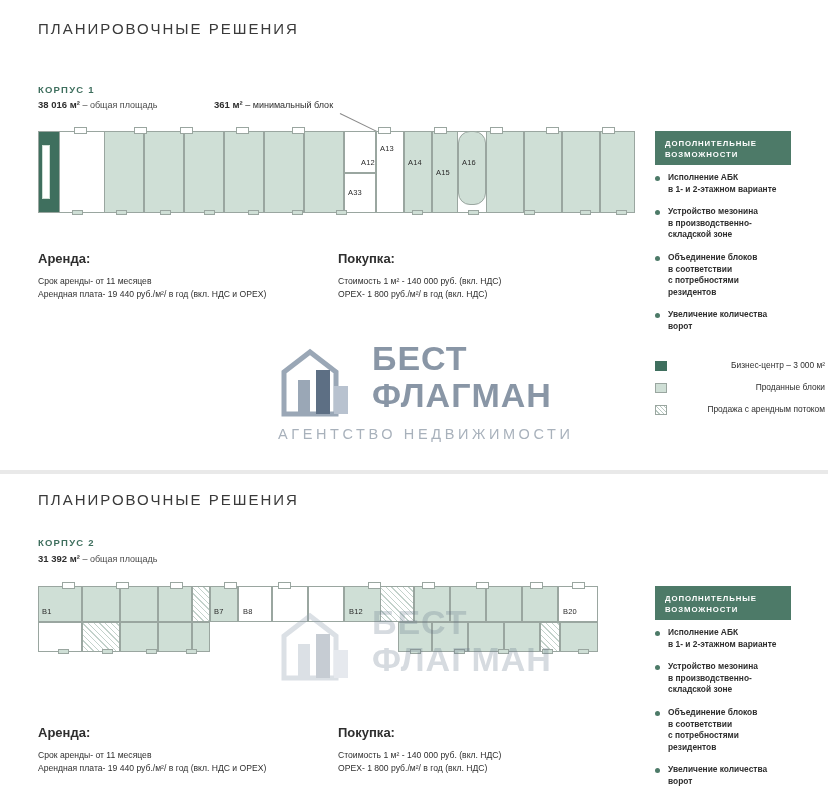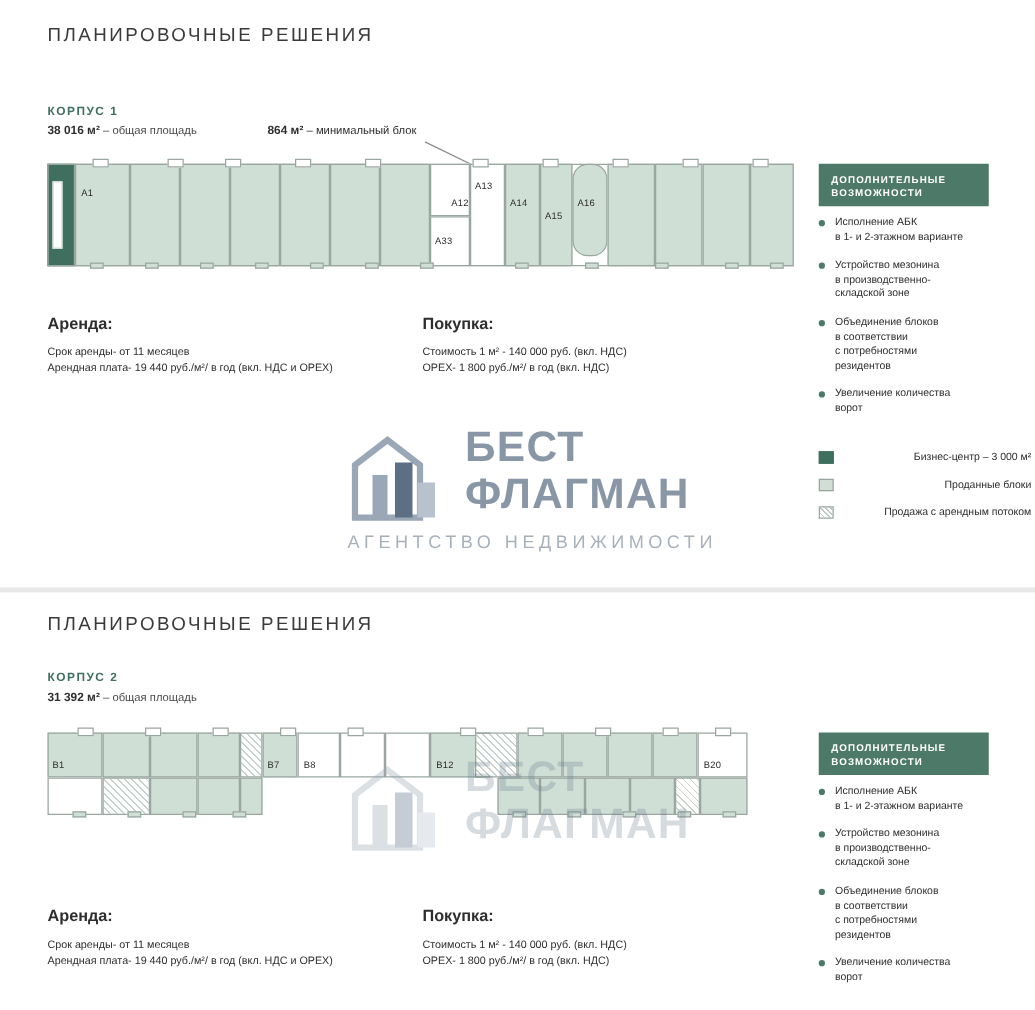--- a/index.html
+++ b/index.html
@@ -144,20 +144,21 @@
     position: absolute;
     width: 160px;
   }
   .bullet {
     position: relative;
     padding-left: 13px;
     font-size: 8.4px;
     line-height: 1.38;
     color: #2e2e2e;
     margin-bottom: 11px;
+    font-weight: bold;
   }
   .bullet::before {
     content: "";
     position: absolute;
     left: 0;
     top: 4px;
     width: 5px;
     height: 5px;
     border-radius: 50%;
     background: #4d7a68;
@@ -242,34 +243,31 @@
   <div class="slide-title">ПЛАНИРОВОЧНЫЕ РЕШЕНИЯ</div>
 
   <div class="korpus-label" style="top:84px; left:38px;">КОРПУС 1</div>
 
   <div class="total-area" style="top:99px; left:38px;">
     <b>38 016 м²</b>
     <span class="dim">– общая площадь</span>
   </div>
 
   <div class="minblock-note" style="top:99px; left:214px;">
-    <b>864 м²</b>
+    <b>361 м²</b>
     <span class="dim">– минимальный блок</span>
   </div>
   <div class="leader" style="top:113px; left:340px; width:50px; transform:rotate(26deg);"></div>
 
   <div class="plan" id="plan1" style="left:38px; top:131px; width:597px; height:82px;">
     <div class="plan-outline"></div>
 
     <div class="cell c-dark" style="left:0px; top:0px; width:22px; height:82px;"></div>
     <div class="cell c-white" style="left:4px; top:14px; width:8px; height:54px; border-color:#cfdfd6;"></div>
 
-    <div class="cell c-green" style="left:22px; top:0px; width:44px; height:82px;">
-      <span class="cell-label" style="left:4px; top:18px; bottom:auto;">A1</span>
-    </div>
     <div class="cell c-green" style="left:66px; top:0px; width:40px; height:82px;"></div>
     <div class="cell c-green" style="left:106px; top:0px; width:40px; height:82px;"></div>
     <div class="cell c-green" style="left:146px; top:0px; width:40px; height:82px;"></div>
     <div class="cell c-green" style="left:186px; top:0px; width:40px; height:82px;"></div>
     <div class="cell c-green" style="left:226px; top:0px; width:40px; height:82px;"></div>
     <div class="cell c-green" style="left:266px; top:0px; width:40px; height:82px;"></div>
 
     <div class="cell c-white" style="left:306px; top:0px; width:32px; height:42px;">
       <span class="cell-label" style="left:16px; top:26px; bottom:auto;">A12</span>
     </div>

